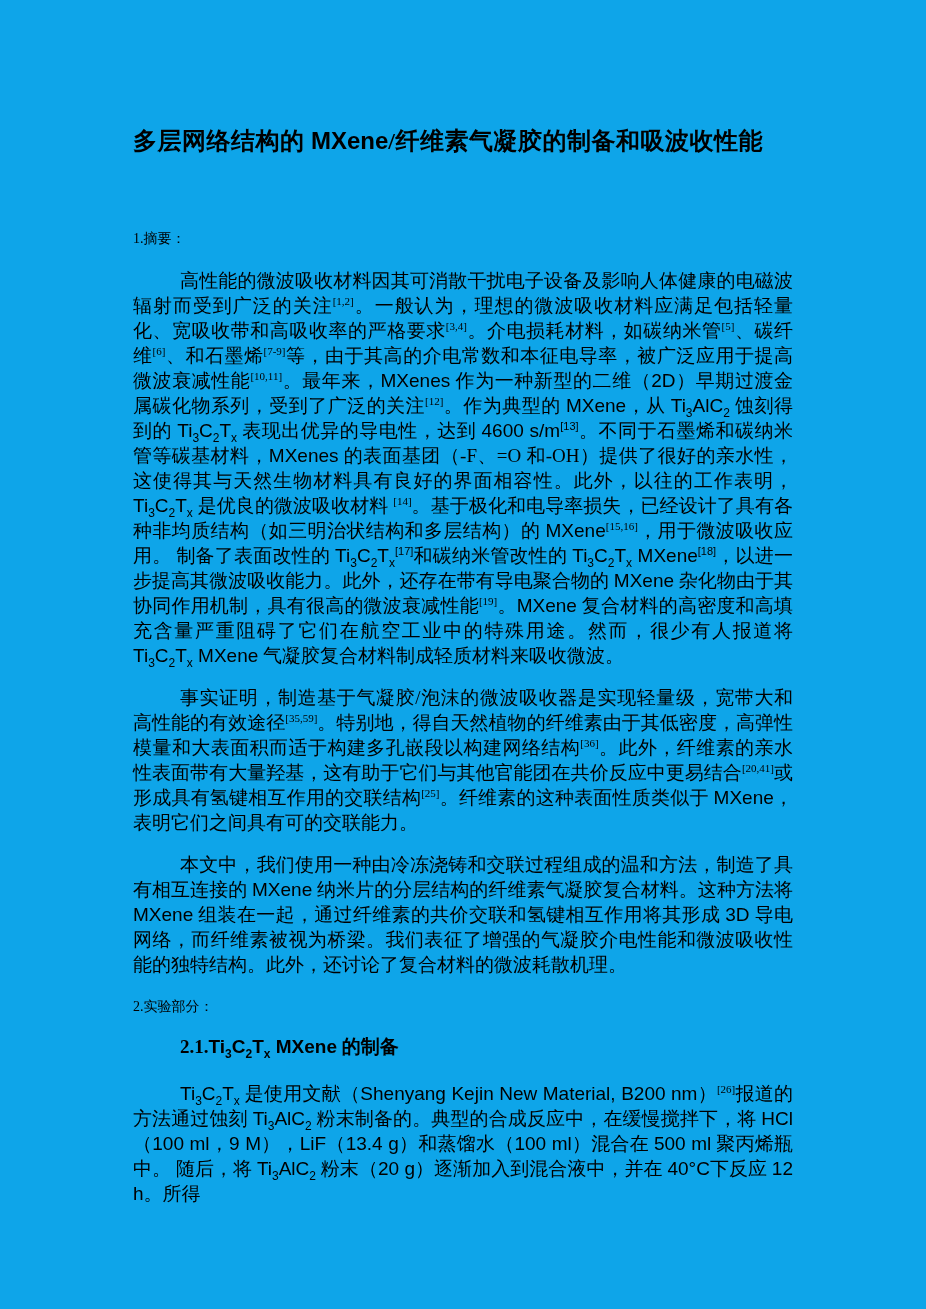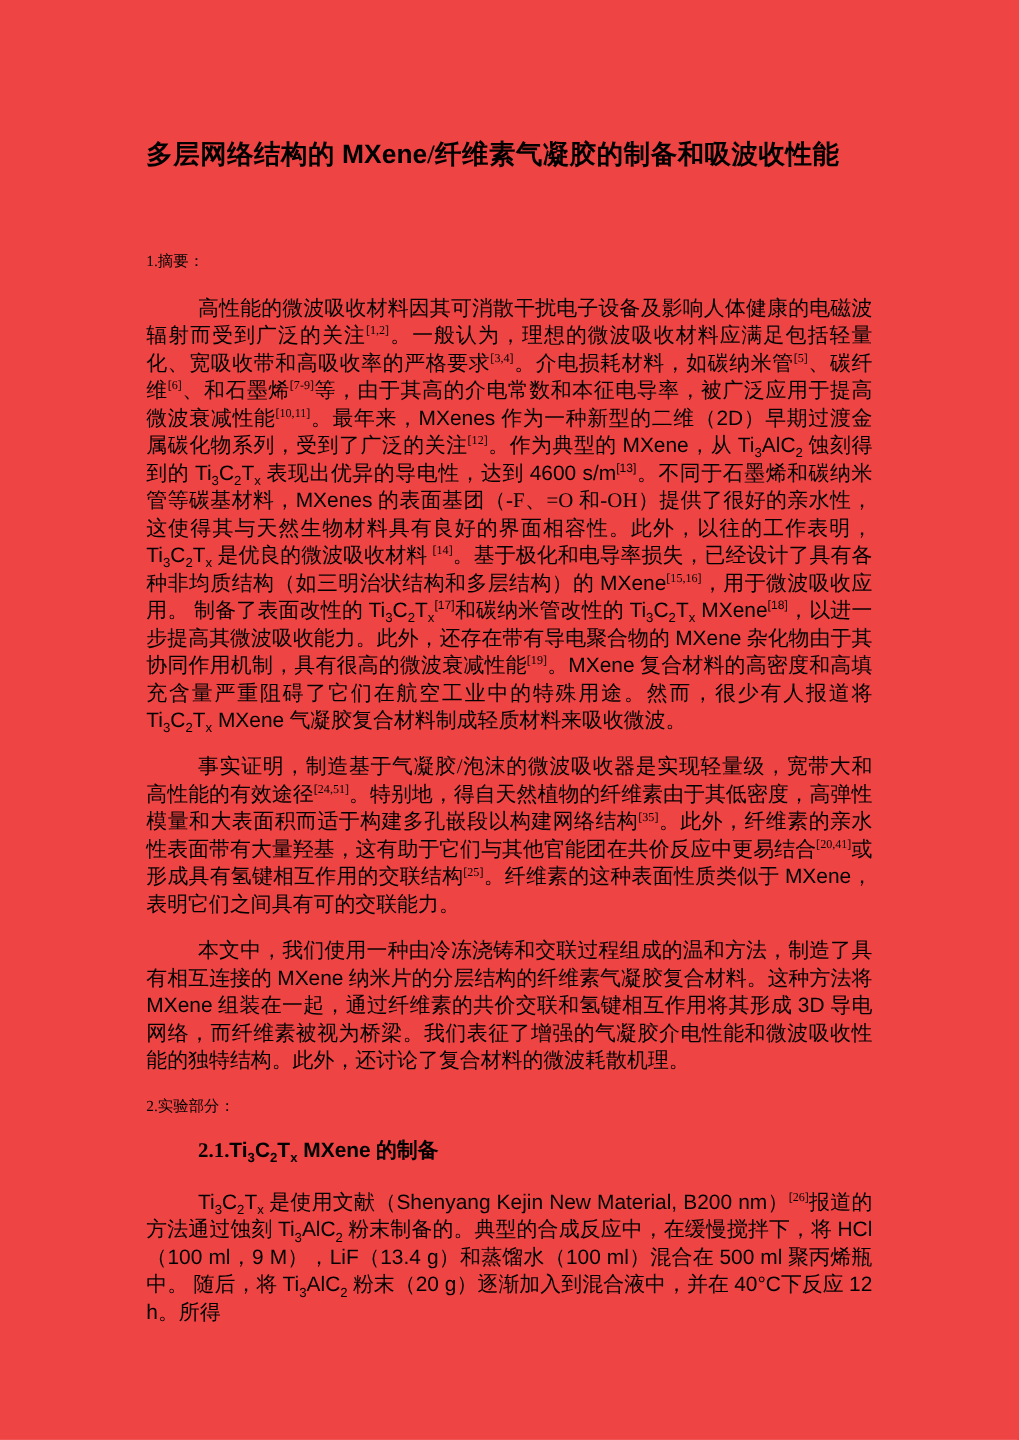--- a/index.html
+++ b/index.html
@@ -13,21 +13,21 @@
     overflow: hidden;
     color: #000000;
     font-family: "Liberation Serif", serif;
     -webkit-font-smoothing: antialiased;
   }
   .page {
     box-sizing: border-box;
     width: 926px;
     height: 1309px;
     padding: 126px 133px 0 133px;
-    background: #ef4444;
+    background: #0ea5e9;
   }
   .title {
     font-size: 24px;
     line-height: 30px;
     font-weight: bold;
     margin: 0 0 70px 0;
     letter-spacing: 0.5px;
   }
   .sec-heading {
     font-size: 14px;
@@ -74,21 +74,21 @@
 
 <div class="page">
 
   <h1 class="title">多层网络结构的 <span class="lat">MXene</span>/纤维素气凝胶的制备和吸波收性能</h1>
 
   <section>
     <h2 class="sec-heading">1.摘要：</h2>
 
     <p class="body">高性能的微波吸收材料因其可消散干扰电子设备及影响人体健康的电磁波辐射而受到广泛的关注<sup>[1,2]</sup>。一般认为，理想的微波吸收材料应满足包括轻量化、宽吸收带和高吸收率的严格要求<sup>[3,4]</sup>。介电损耗材料，如碳纳米管<sup>[5]</sup>、碳纤维<sup>[6]</sup>、和石墨烯<sup>[7-9]</sup>等，由于其高的介电常数和本征电导率，被广泛应用于提高微波衰减性能<sup>[10,11]</sup>。最年来，<span class="lat">MXenes</span> 作为一种新型的二维（<span class="lat">2D</span>）早期过渡金属碳化物系列，受到了广泛的关注<sup>[12]</sup>。作为典型的 <span class="lat">MXene</span>，从 <span class="lat">Ti<sub>3</sub>AlC<sub>2</sub></span> 蚀刻得到的 <span class="lat">Ti<sub>3</sub>C<sub>2</sub>T<sub>x</sub></span> 表现出优异的导电性，达到 <span class="lat">4600 s/m<sup>[13]</sup></span>。不同于石墨烯和碳纳米管等碳基材料，<span class="lat">MXenes</span> 的表面基团（-F、=O 和-OH）提供了很好的亲水性，这使得其与天然生物材料具有良好的界面相容性。此外，以往的工作表明，<span class="lat">Ti<sub>3</sub>C<sub>2</sub>T<sub>x</sub></span> 是优良的微波吸收材料 <sup>[14]</sup>。基于极化和电导率损失，已经设计了具有各种非均质结构（如三明治状结构和多层结构）的 <span class="lat">MXene</span><sup>[15,16]</sup>，用于微波吸收应用。 制备了表面改性的 <span class="lat">Ti<sub>3</sub>C<sub>2</sub>T<sub>x</sub><sup>[17]</sup></span>和碳纳米管改性的 <span class="lat">Ti<sub>3</sub>C<sub>2</sub>T<sub>x</sub> MXene<sup>[18]</sup></span>，以进一步提高其微波吸收能力。此外，还存在带有导电聚合物的 <span class="lat">MXene</span> 杂化物由于其协同作用机制，具有很高的微波衰减性能<sup>[19]</sup>。<span class="lat">MXene</span> 复合材料的高密度和高填充含量严重阻碍了它们在航空工业中的特殊用途。然而，很少有人报道将 <span class="lat">Ti<sub>3</sub>C<sub>2</sub>T<sub>x</sub> MXene</span> 气凝胶复合材料制成轻质材料来吸收微波。</p>
 
-    <p class="body">事实证明，制造基于气凝胶/泡沫的微波吸收器是实现轻量级，宽带大和高性能的有效途径<sup>[24,51]</sup>。特别地，得自天然植物的纤维素由于其低密度，高弹性模量和大表面积而适于构建多孔嵌段以构建网络结构<sup>[35]</sup>。此外，纤维素的亲水性表面带有大量羟基，这有助于它们与其他官能团在共价反应中更易结合<sup>[20,41]</sup>或形成具有氢键相互作用的交联结构<sup>[25]</sup>。纤维素的这种表面性质类似于 <span class="lat">MXene</span>，表明它们之间具有可的交联能力。</p>
+    <p class="body">事实证明，制造基于气凝胶/泡沫的微波吸收器是实现轻量级，宽带大和高性能的有效途径<sup>[35,59]</sup>。特别地，得自天然植物的纤维素由于其低密度，高弹性模量和大表面积而适于构建多孔嵌段以构建网络结构<sup>[36]</sup>。此外，纤维素的亲水性表面带有大量羟基，这有助于它们与其他官能团在共价反应中更易结合<sup>[20,41]</sup>或形成具有氢键相互作用的交联结构<sup>[25]</sup>。纤维素的这种表面性质类似于 <span class="lat">MXene</span>，表明它们之间具有可的交联能力。</p>
 
     <p class="body">本文中，我们使用一种由冷冻浇铸和交联过程组成的温和方法，制造了具有相互连接的 <span class="lat">MXene</span> 纳米片的分层结构的纤维素气凝胶复合材料。这种方法将 <span class="lat">MXene</span> 组装在一起，通过纤维素的共价交联和氢键相互作用将其形成 <span class="lat">3D</span> 导电网络，而纤维素被视为桥梁。我们表征了增强的气凝胶介电性能和微波吸收性能的独特结构。此外，还讨论了复合材料的微波耗散机理。</p>
   </section>
 
   <section>
     <h2 class="sec-heading exp">2.实验部分：</h2>
 
     <h3 class="sub-heading">2.1.<span class="lat">Ti<sub>3</sub>C<sub>2</sub>T<sub>x</sub> MXene</span> 的制备</h3>
 
     <p class="body"><span class="lat">Ti<sub>3</sub>C<sub>2</sub>T<sub>x</sub></span> 是使用文献（<span class="lat">Shenyang Kejin New Material, B200 nm</span>）<sup>[26]</sup>报道的方法通过蚀刻 <span class="lat">Ti<sub>3</sub>AlC<sub>2</sub></span> 粉末制备的。典型的合成反应中，在缓慢搅拌下，将 <span class="lat">HCl</span>（<span class="lat">100 ml</span>，<span class="lat">9 M</span>），<span class="lat">LiF</span>（<span class="lat">13.4 g</span>）和蒸馏水（<span class="lat">100 ml</span>）混合在 <span class="lat">500 ml</span> 聚丙烯瓶中。 随后，将 <span class="lat">Ti<sub>3</sub>AlC<sub>2</sub></span> 粉末（<span class="lat">20 g</span>）逐渐加入到混合液中，并在 <span class="lat">40°C</span>下反应 <span class="lat">12 h</span>。所得</p>

